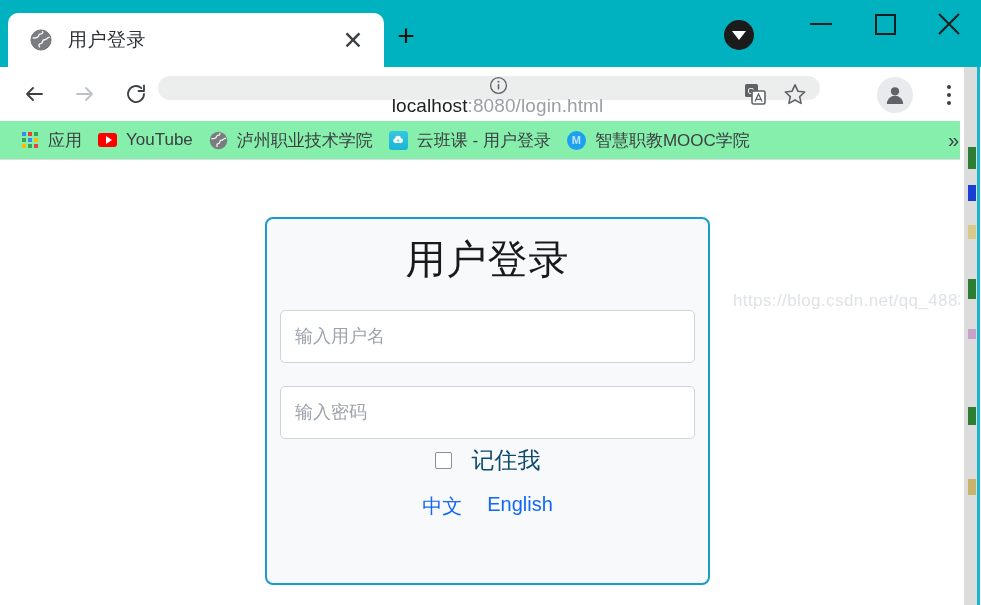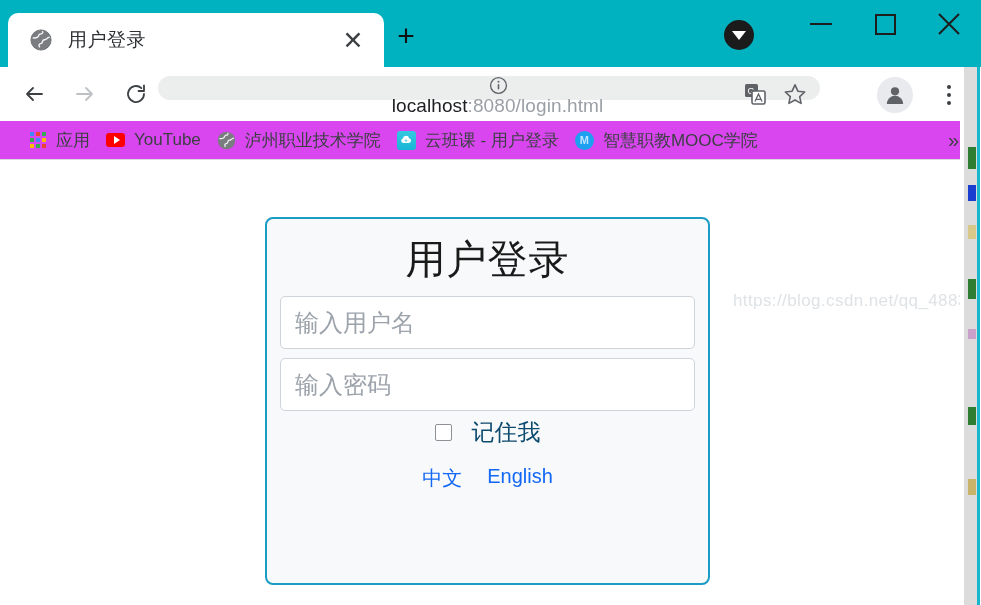--- a/index.html
+++ b/index.html
@@ -220,25 +220,25 @@
     height: 4px;
     border-radius: 50%;
     background: #3c4043;
     margin: 2px 0;
   }
 
   
   .bookmarks {
     position: relative;
     height: 39px;
-    background: #d946ef;
+    background: #86efac;
     display: flex;
     align-items: center;
     border-bottom: 1px solid #dadce0;
-    padding-left: 20px;
+    padding-left: 12px;
     box-sizing: border-box;
   }
   .bookmark {
     display: flex;
     align-items: center;
     height: 30px;
     padding: 0 8px;
     border-radius: 4px;
     cursor: pointer;
     flex: 0 0 auto;
@@ -332,24 +332,24 @@
     font-size: 40px;
     font-weight: normal;
     color: #1a1a1a;
     line-height: 56px;
     letter-spacing: 1px;
   }
   .login-input {
     display: block;
     width: 100%;
     height: 53px;
-    margin-top: 9px;
+    margin-top: 23px;
     box-sizing: border-box;
     padding: 0 14px;
-    font-size: 24px;
+    font-size: 18px;
     font-family: "Liberation Sans", "DejaVu Sans", sans-serif;
     color: #3b82f6;
     background: #ffffff;
     border: 1px solid #ced4da;
     border-radius: 5px;
     outline: none;
   }
   .login-input::placeholder { color: #9ca3ab; opacity: 1; }
   .remember-row {
     display: flex;

